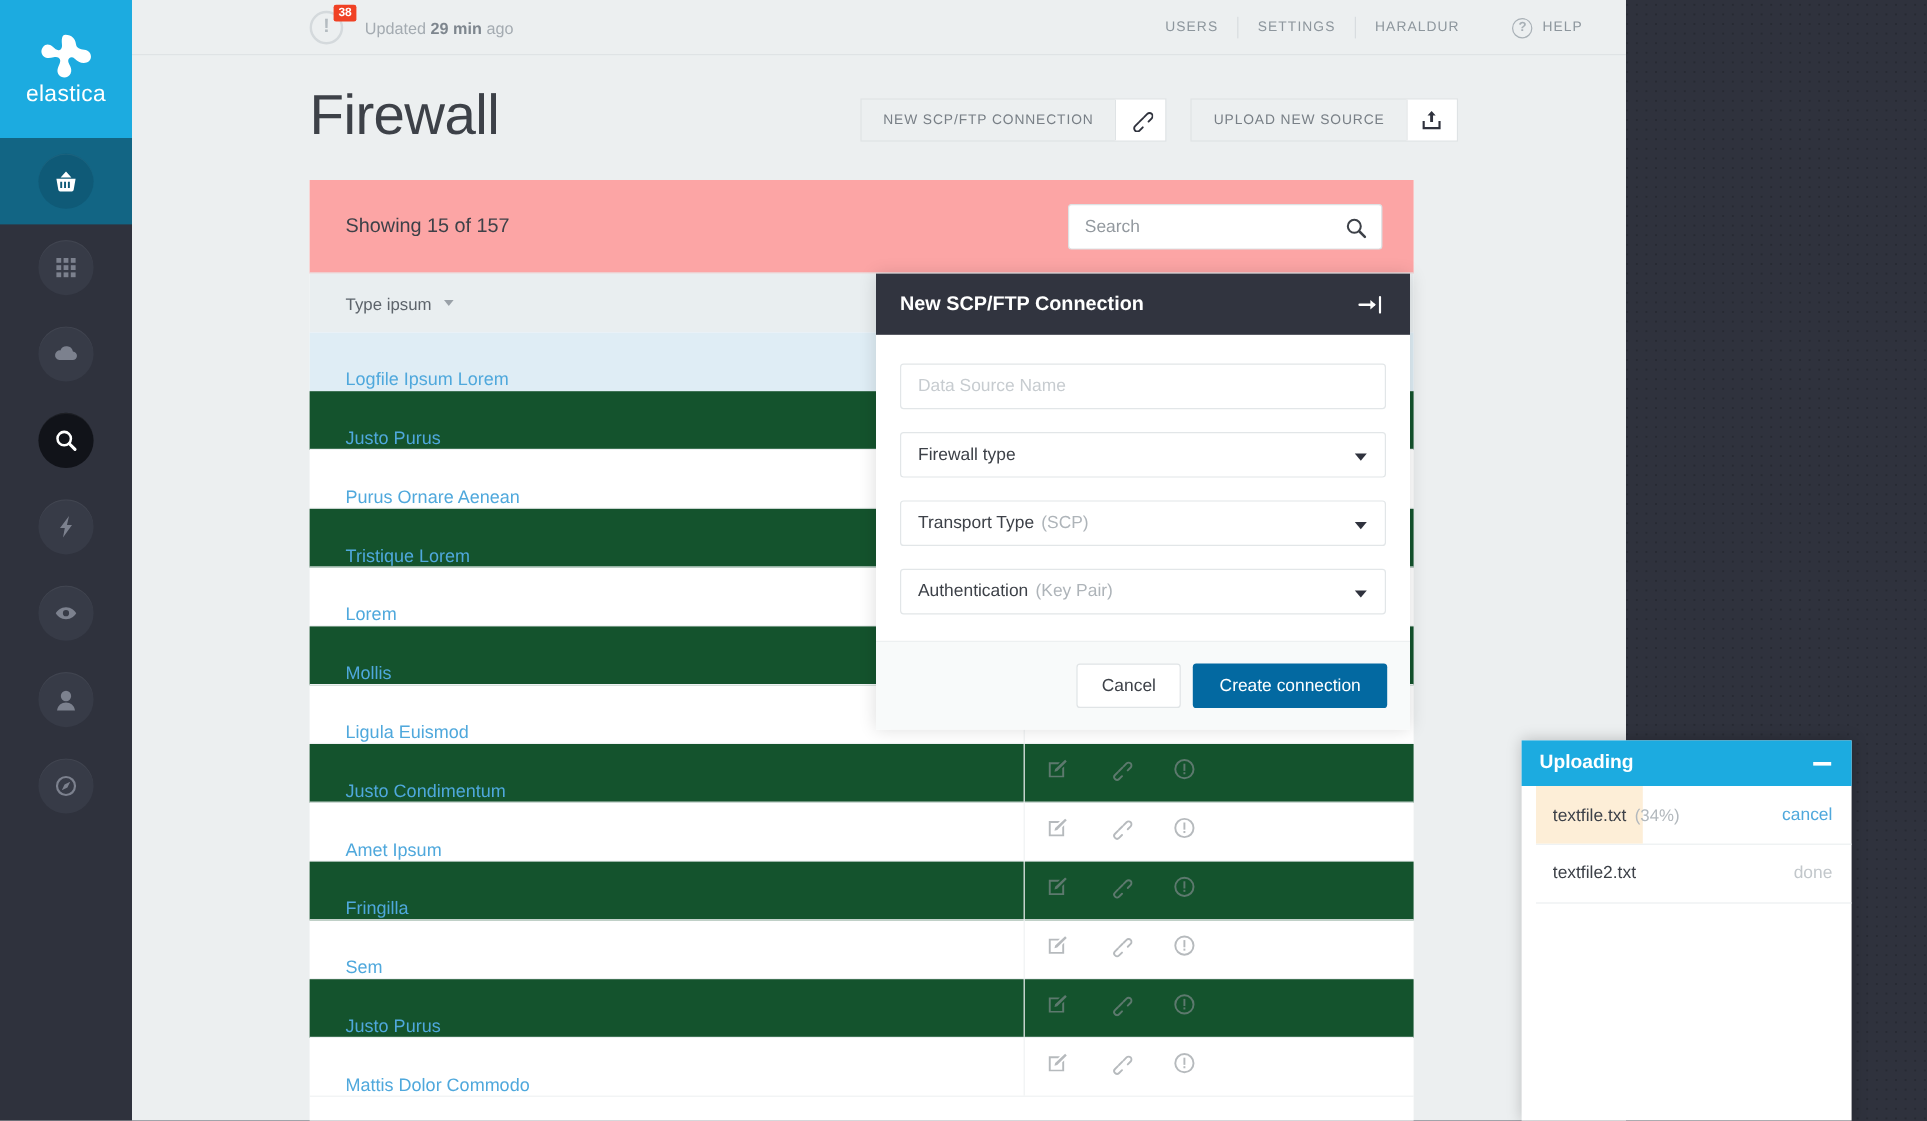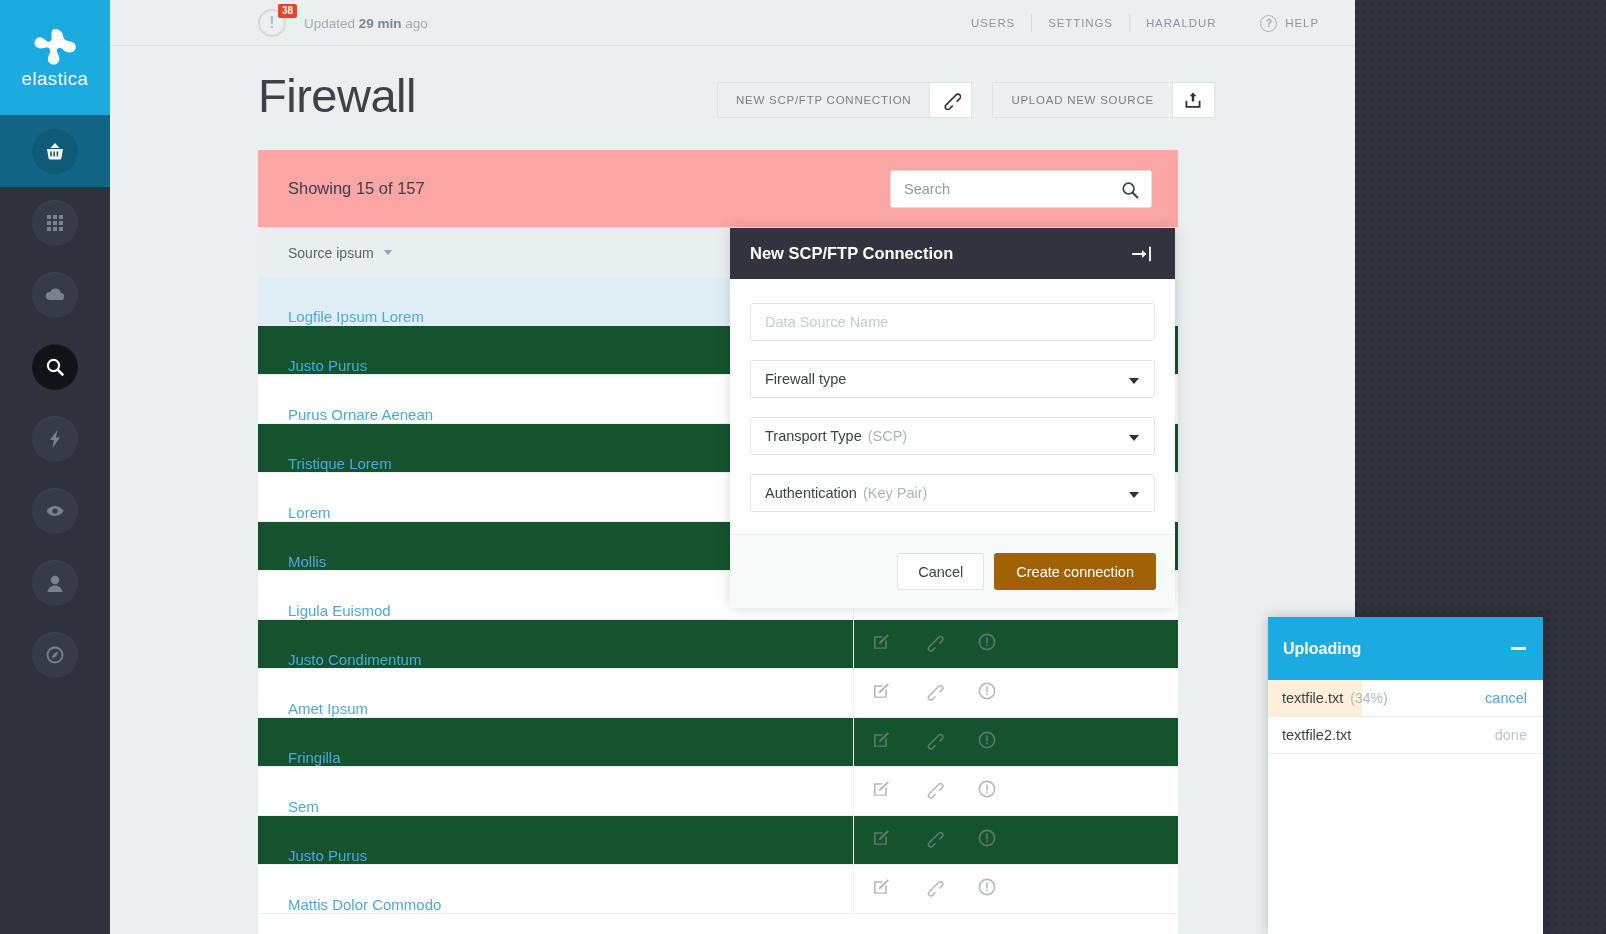--- a/index.html
+++ b/index.html
@@ -224,43 +224,43 @@
     justify-content: flex-end; padding-right: 19px;
   }
   .btn-cancel {
     height: 37px; padding: 0 20px; background: #fff;
     border: 1px solid #e0e4e6; border-radius: 3px;
     font-size: 14.5px; color: #3d4148; cursor: pointer;
     font-family: "Liberation Sans", sans-serif;
   }
   .btn-create {
     height: 37px; padding: 0 22px; margin-left: 10px;
-    background: #a16207; border: 0; border-radius: 3px;
+    background: #0369a1; border: 0; border-radius: 3px;
     font-size: 14.5px; color: #fff; cursor: pointer;
     font-family: "Liberation Sans", sans-serif;
   }
 
   
   .upload-panel {
     position: absolute; left: 1268px; top: 617px;
     width: 275px; height: 317px;
     background: #fff;
     box-shadow: 0 0 12px rgba(0,0,0,.22);
   }
   .up-head {
-    height: 63px; background: #1cabe0;
+    height: 38px; background: #1cabe0;
     display: flex; align-items: center; justify-content: space-between;
     padding: 0 17px 0 15px;
   }
   .up-title { color: #fff; font-size: 16px; font-weight: 700; }
   .up-min { width: 15px; height: 3px; background: #fff; }
   .up-row {
-    height: 37px; display: flex; align-items: center;
+    height: 49px; display: flex; align-items: center;
     justify-content: space-between; padding: 0 16px 0 0;
-    border-bottom: 1px solid #eceff0; position: relative;
+    border-bottom: 1px solid #eceff0; position: relative; margin-left: 12px;
   }
   .up-name { font-size: 14.5px; color: #3d4148; padding-left: 14px; }
   .up-pct { font-size: 14px; color: #b2b8bd; margin-left: 7px; }
   .up-left { display: flex; align-items: baseline; position: relative; z-index: 2; }
   .up-prog {
     position: absolute; left: 0; top: 0; bottom: 0;
     background: #fdeed7; z-index: 1;
   }
   .up-act { font-size: 14.5px; color: #4fa8dc; cursor: pointer; position: relative; z-index: 2; }
   .up-act.done { color: #c2c7cb; cursor: default; text-align: right; }
@@ -416,21 +416,21 @@
           <input type="text" placeholder="Search" style="">
           <svg class="search-ico" width="20" height="20" viewBox="0 0 20 20">
             <circle cx="8.6" cy="8.6" r="5.4" fill="none" stroke="#3d4148" stroke-width="1.7"></circle>
             <line x1="12.7" y1="12.7" x2="17.4" y2="17.4" stroke="#3d4148" stroke-width="2.1" stroke-linecap="round"></line>
           </svg>
         </div>
       </div>
 
       <div class="thead">
         <div class="th-name">
-          <span>Source ipsum</span>
+          <span>Type ipsum</span>
           <span class="caret-d"></span>
         </div>
         <div class="th-actions">Actions</div>
       </div>
 
       <div class="rows" id="rows">
           <div class="row sel">
             <div class="rname">Logfile Ipsum Lorem</div>
             <div class="ract">
               <span class="act-i"><svg width="20" height="20" viewBox="0 0 20 20">

